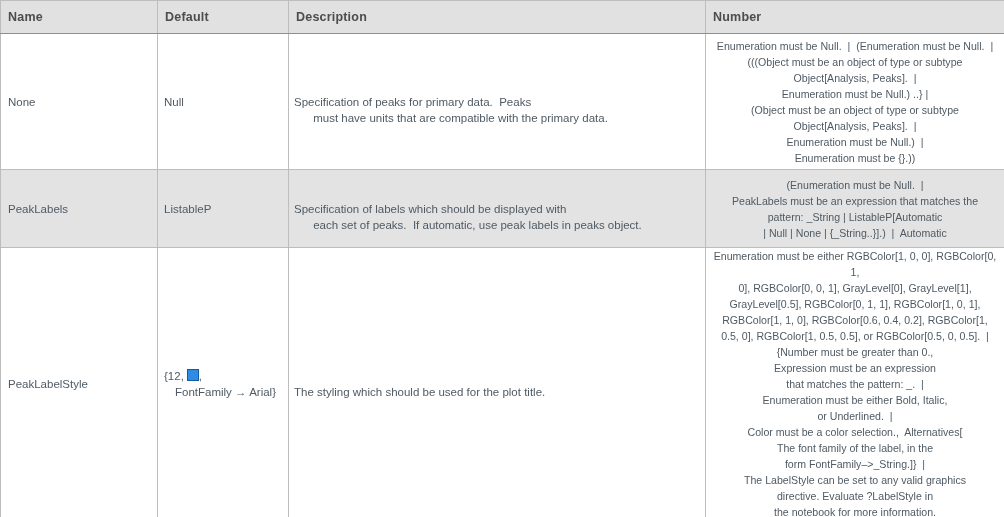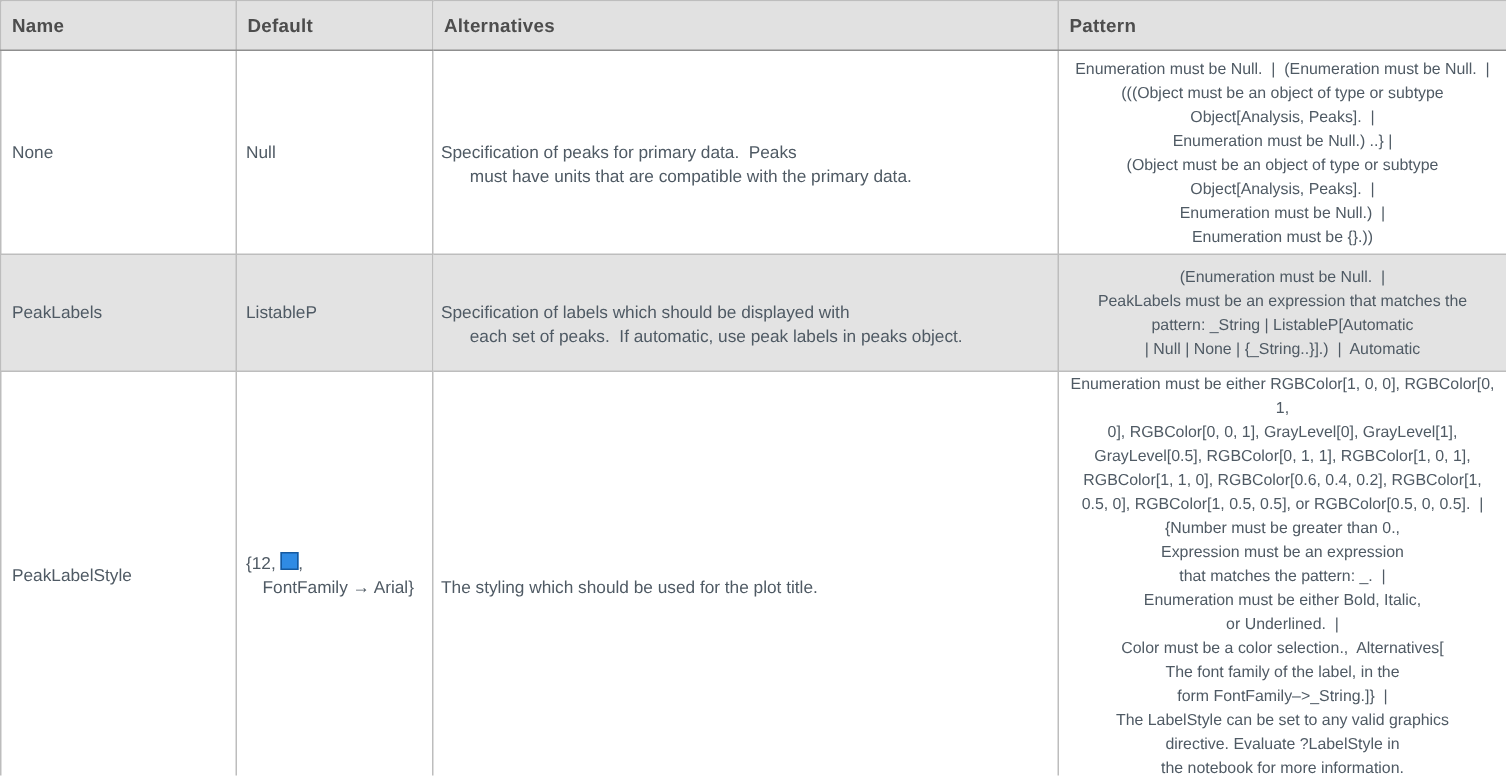--- a/index.html
+++ b/index.html
@@ -78,22 +78,22 @@
     <colgroup>
       <col style="width:157px">
       <col style="width:131px">
       <col style="width:417px">
       <col style="width:299px">
     </colgroup>
     <thead>
       <tr>
         <th>Name</th>
         <th>Default</th>
-        <th>Alternatives</th>
-        <th>Pattern</th>
+        <th>Description</th>
+        <th>Number</th>
       </tr>
     </thead>
     <tbody>
       <tr class="row-peaks">
         <td class="cell-name">None</td>
         <td class="cell-default">Null</td>
         <td class="cell-desc">Specification of peaks for primary data.  Peaks
       must have units that are compatible with the primary data.</td>
         <td class="cell-pattern">Enumeration must be Null.  |  (Enumeration must be Null.  |
 (((Object must be an object of type or subtype

